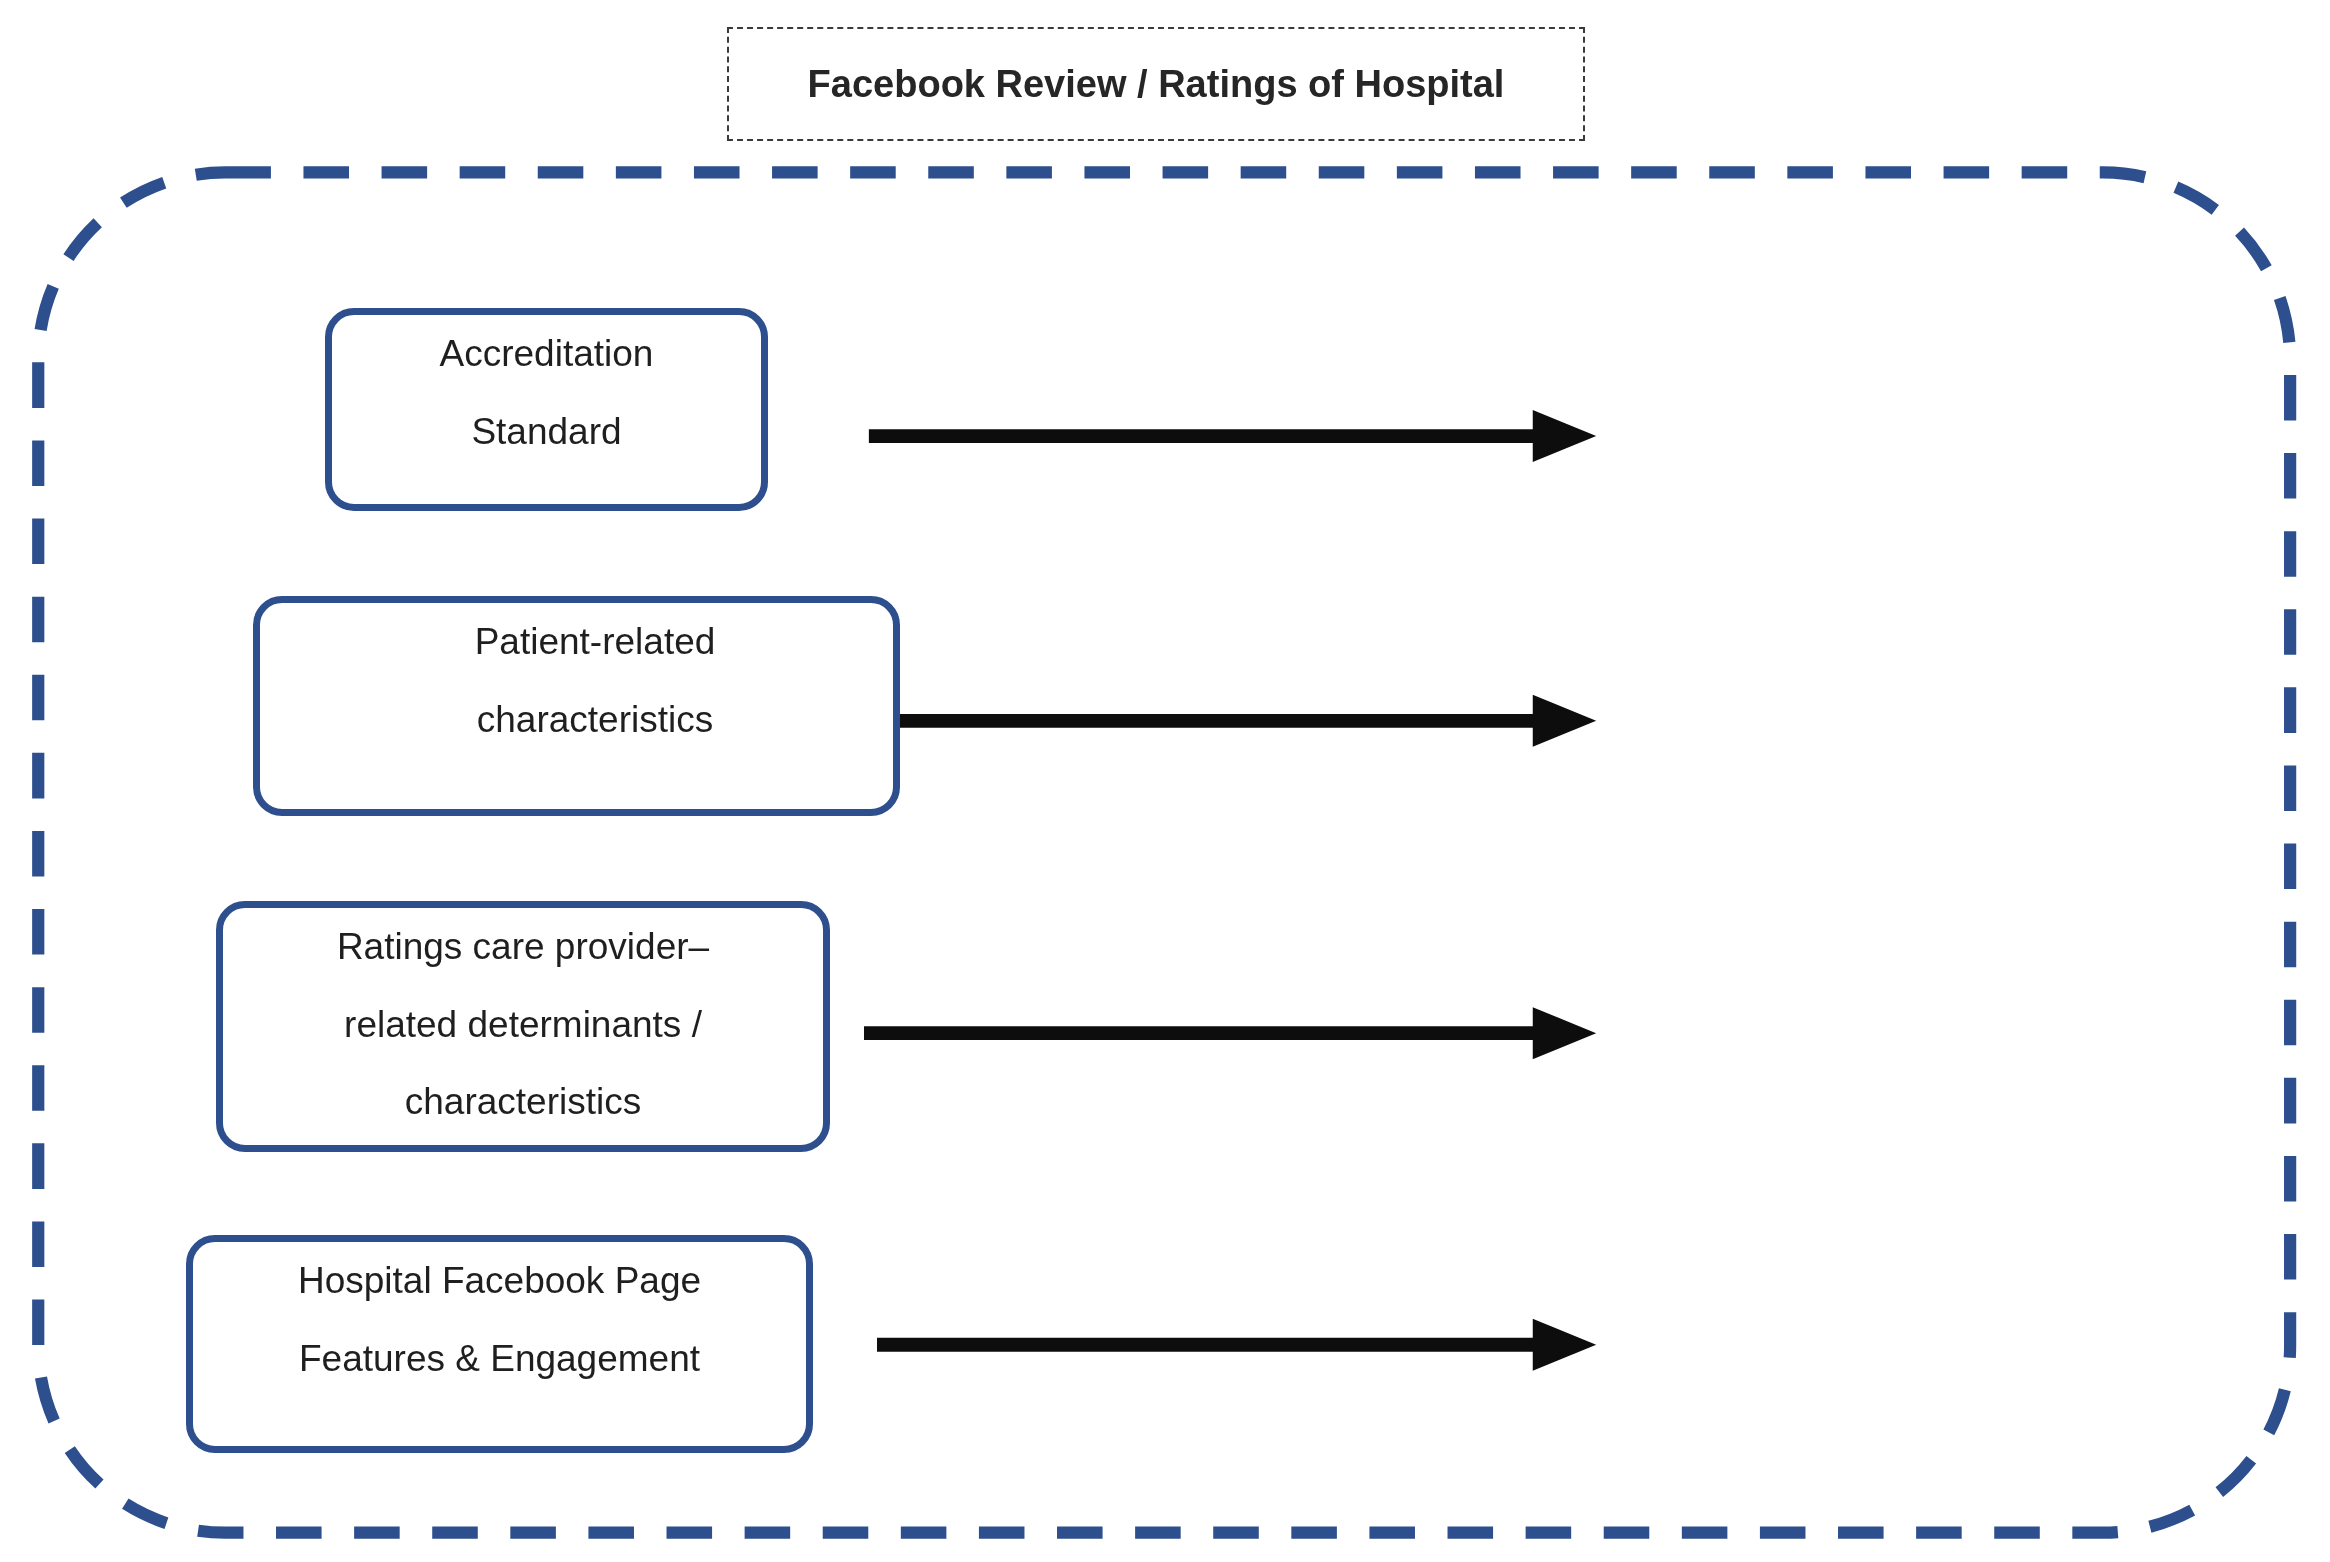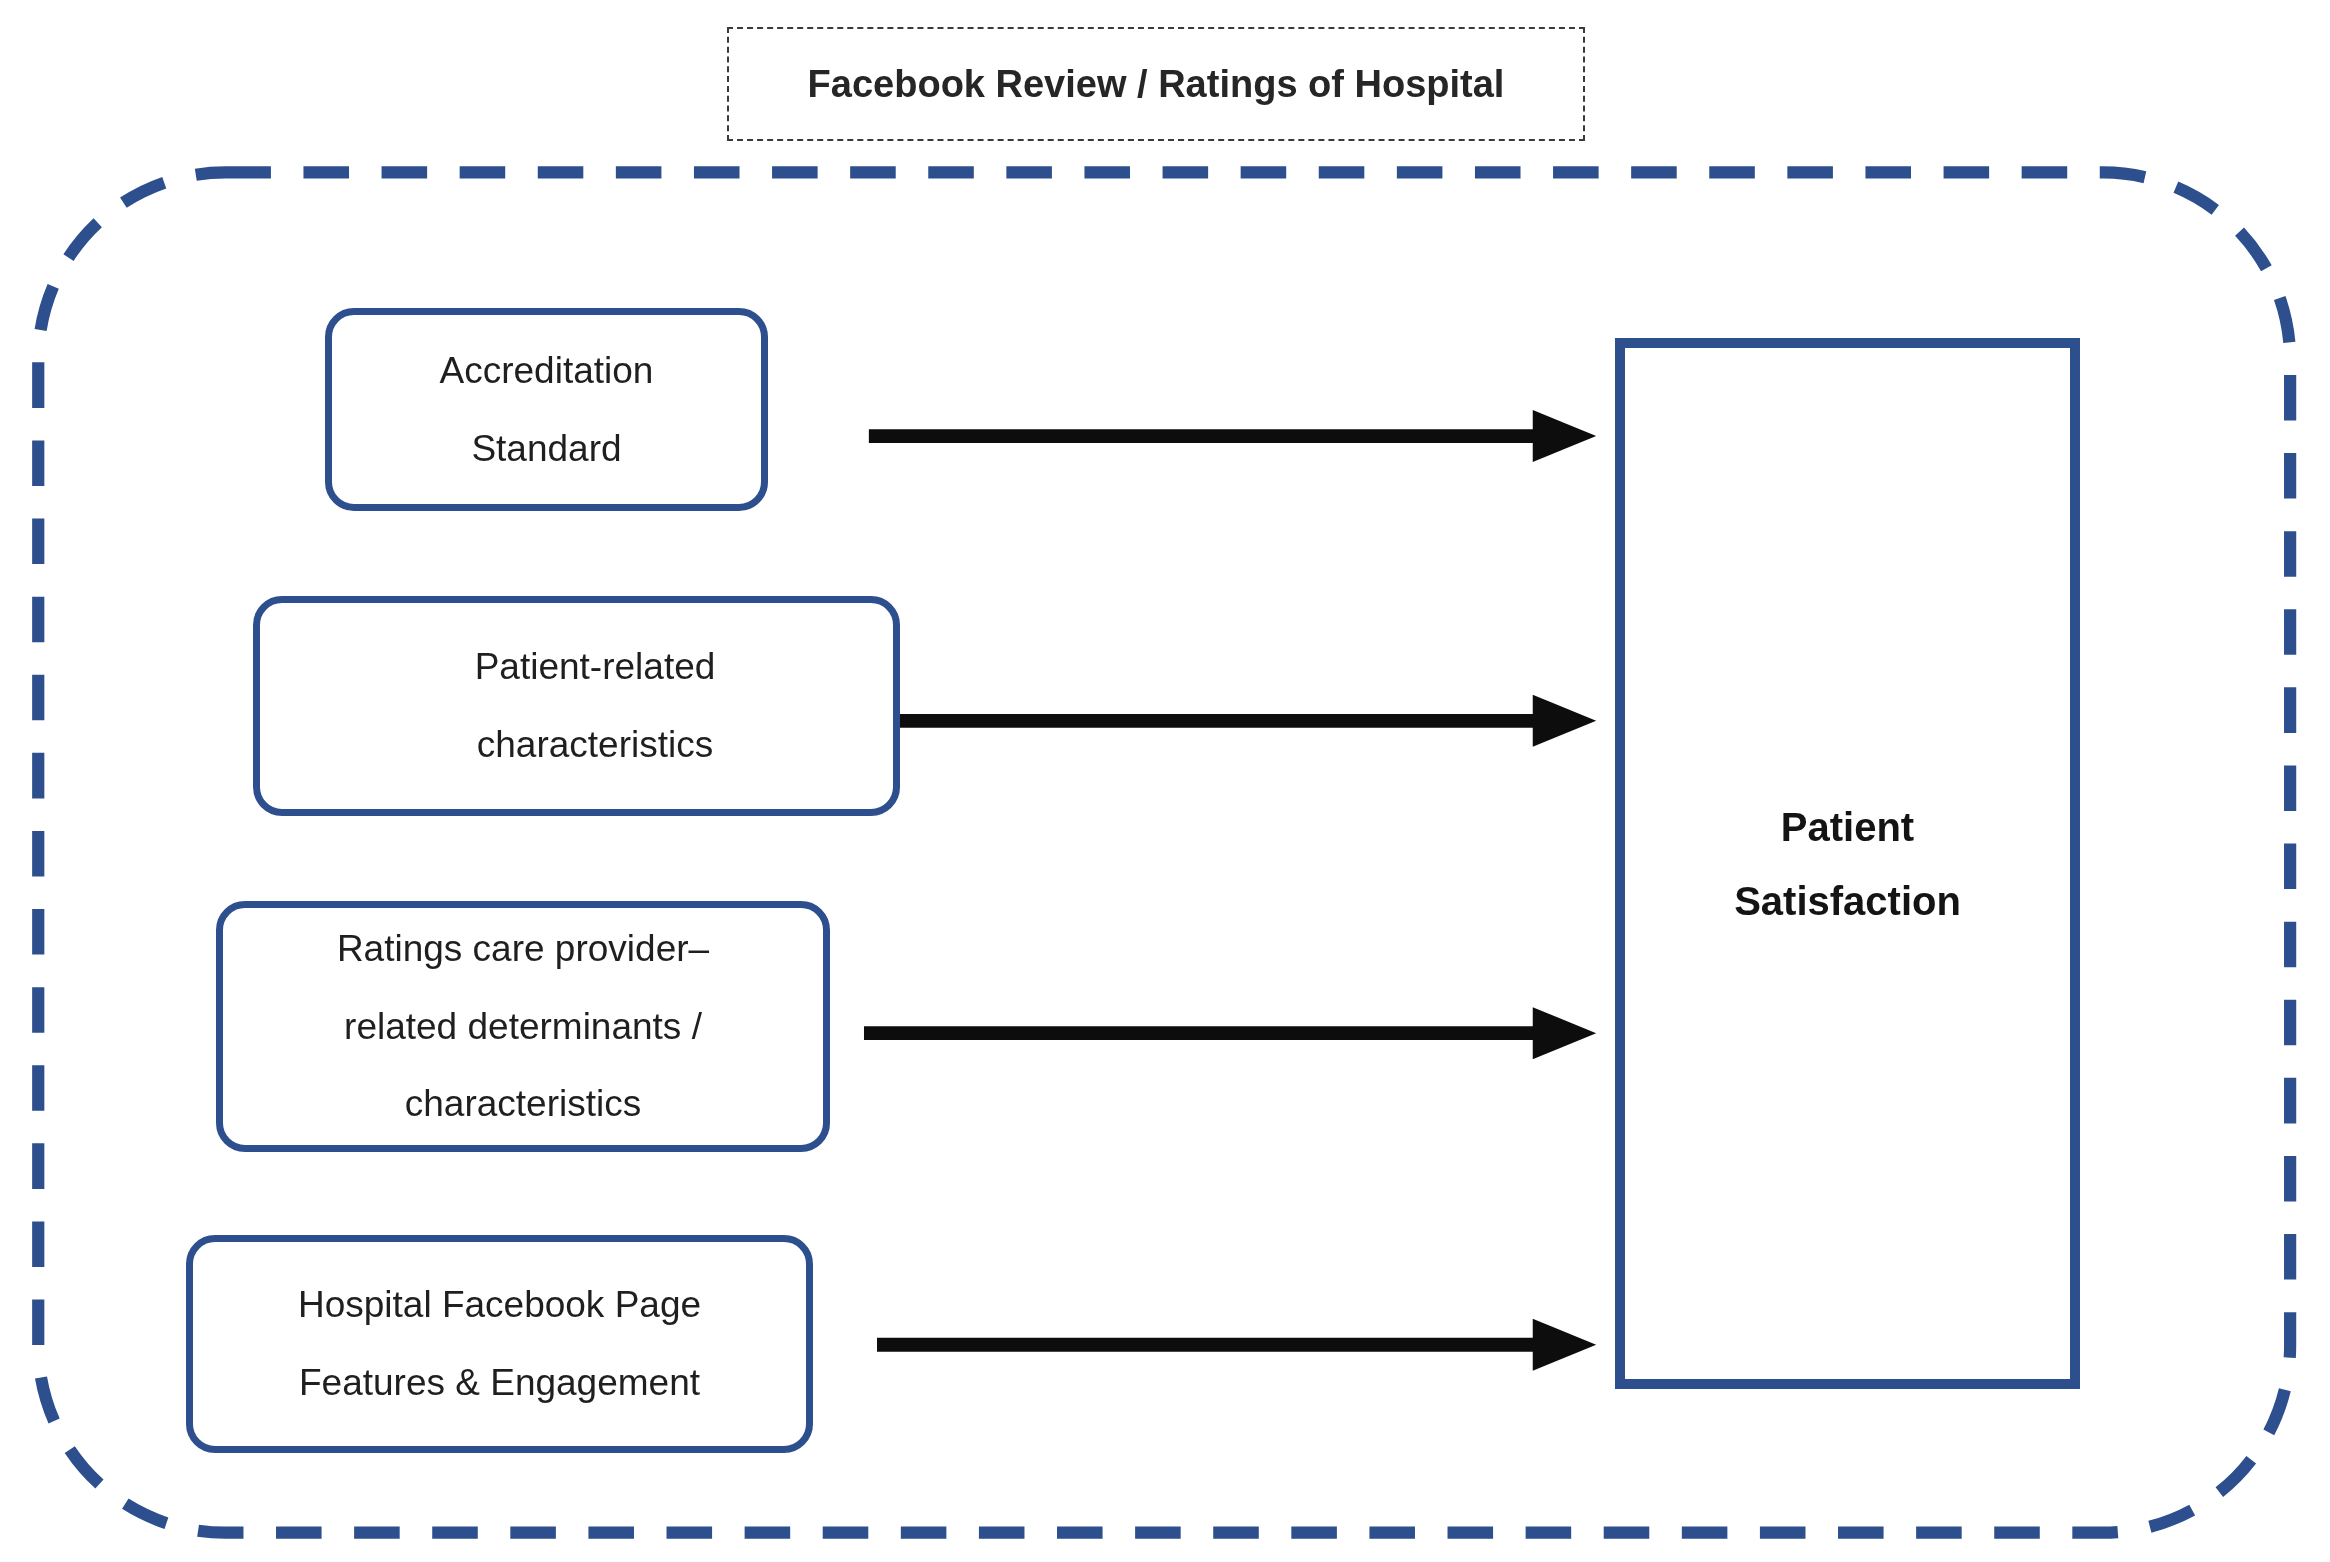--- a/index.html
+++ b/index.html
@@ -43,21 +43,21 @@
     color: #262626;
     white-space: pre-line;
     text-align: center;
   }
   .factor-box {
     position: absolute;
     border: 7.3px solid #2d4f8e;
     border-radius: 29px;
     background: #ffffff;
     display: flex;
-    align-items: center;
+    align-items: flex-start;
     justify-content: center;
     box-sizing: border-box;
   }
   .factor-box .label {
     font-size: 37px;
     line-height: 2.1;
     text-align: center;
     color: #1f1f1f;
     white-space: pre-line;
   }
@@ -134,19 +134,15 @@
     <span class="label">Ratings care provider–
 related determinants /
 characteristics</span>
   </div>
 
   <div class="factor-box factor-4">
     <span class="label">Hospital Facebook Page
 Features &amp; Engagement</span>
   </div>
 
-  <div class="outcome-box">
-    <span class="label">Patient
-Satisfaction</span>
-  </div>
 
 </div>
 
 
 </body></html>

